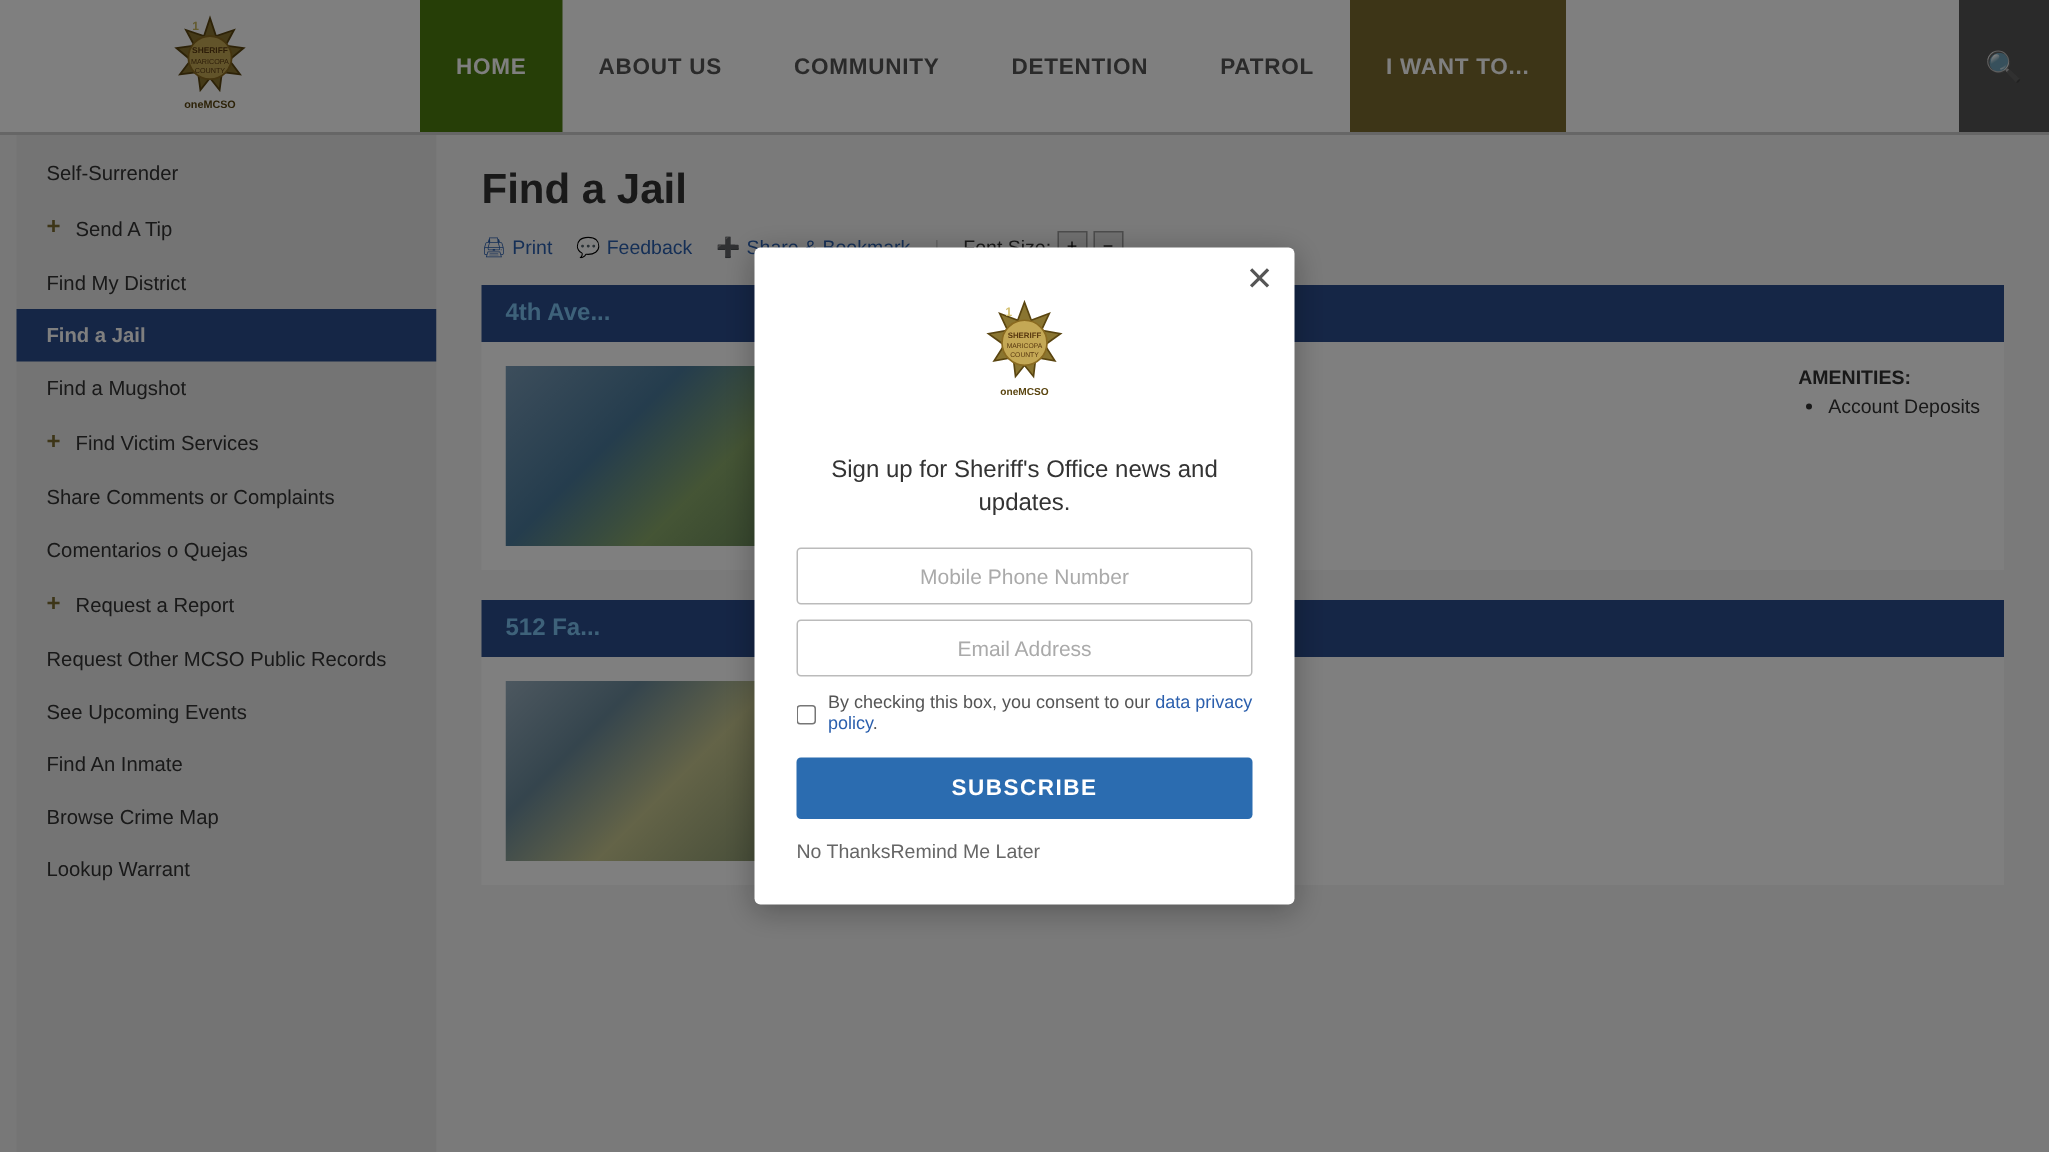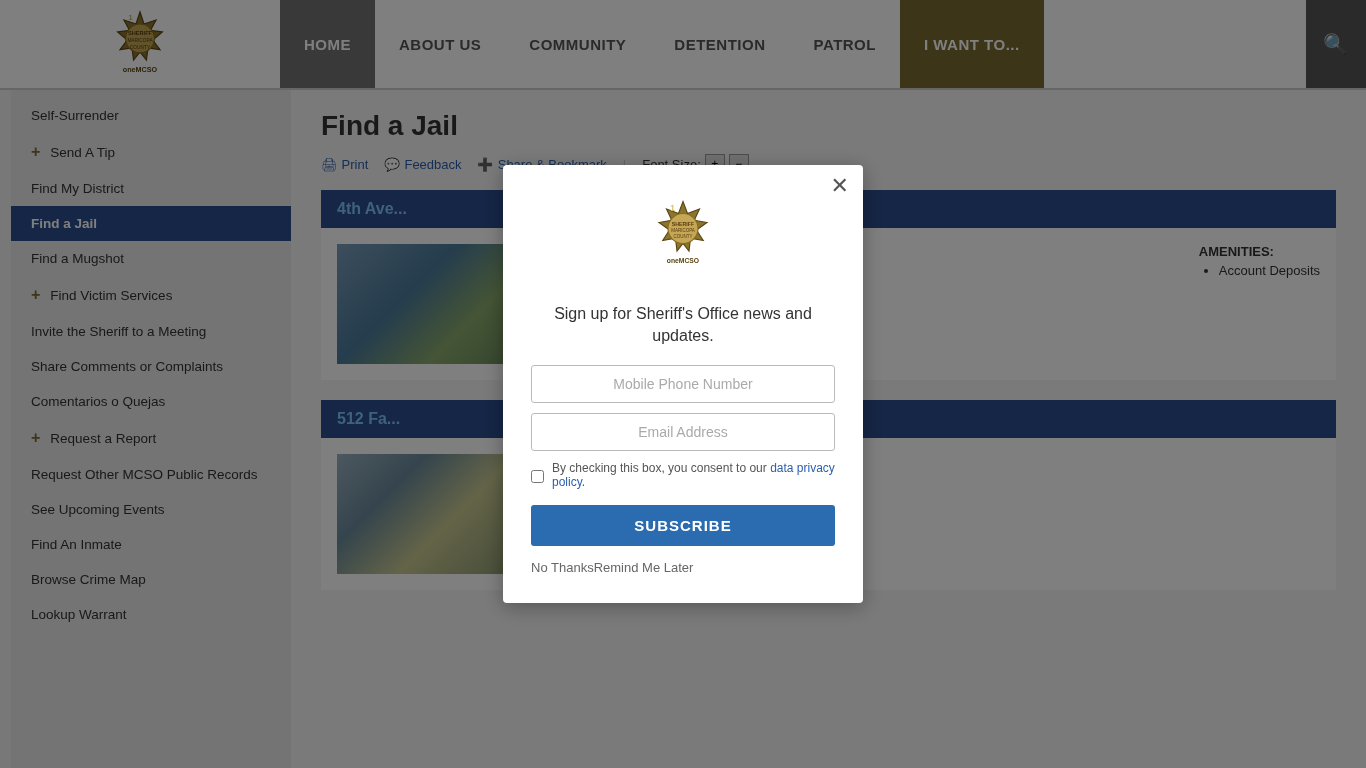--- a/index.html
+++ b/index.html
@@ -33,21 +33,21 @@
       padding: 0 24px;
       font-size: 15px;
       font-weight: 600;
       color: #555;
       text-transform: uppercase;
       cursor: pointer;
       border: none;
       background: none;
       letter-spacing: 0.5px;
     }
-    .nav-item.active { background: #737373; color: #fff; }
+    .nav-item.active { background: #4d7c0f; color: #fff; }
     .nav-item.cta { background: #7a6a2e; color: #fff; }
     .search-btn {
       width: 60px;
       background: #555;
       color: #fff;
       display: flex;
       align-items: center;
       justify-content: center;
       cursor: pointer;
       font-size: 20px;
@@ -280,23 +280,20 @@
     </div>
     <div class="sidebar-item active">
       <span>Find a Jail</span>
     </div>
     <div class="sidebar-item">
       <span>Find a Mugshot</span>
     </div>
     <div class="sidebar-item">
       <span class="plus">+</span>
       <span>Find Victim Services</span>
-    </div>
-    <div class="sidebar-item">
-      <span>Invite the Sheriff to a Meeting</span>
     </div>
     <div class="sidebar-item">
       <span>Share Comments or Complaints</span>
     </div>
     <div class="sidebar-item">
       <span>Comentarios o Quejas</span>
     </div>
     <div class="sidebar-item">
       <span class="plus">+</span>
       <span>Request a Report</span>

